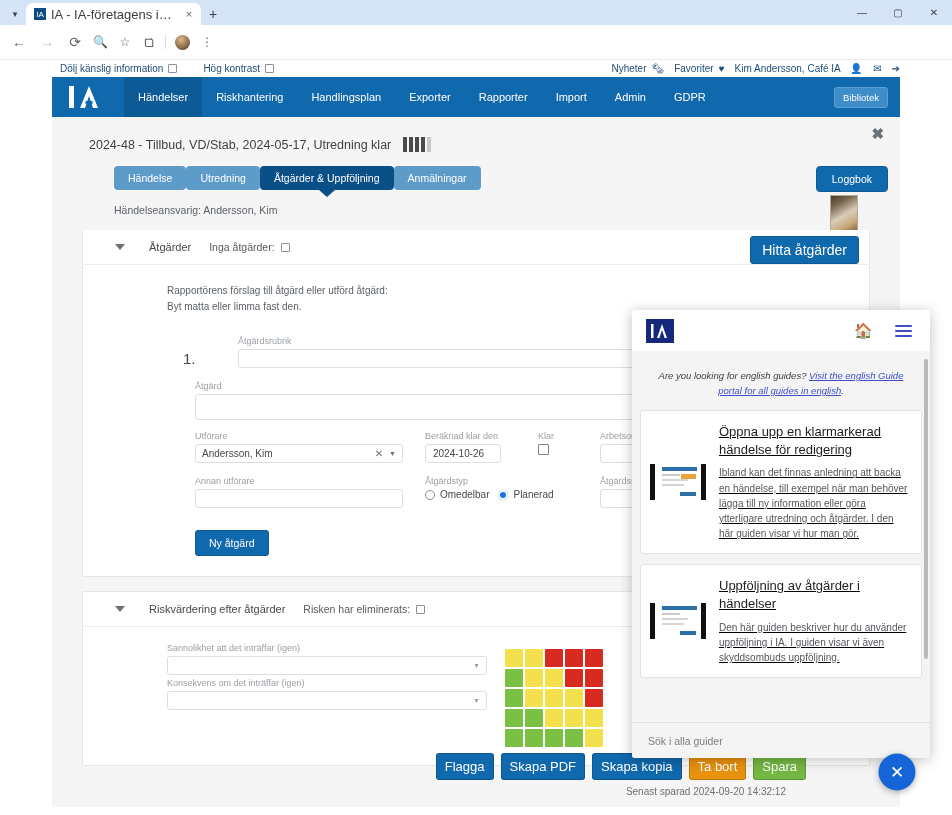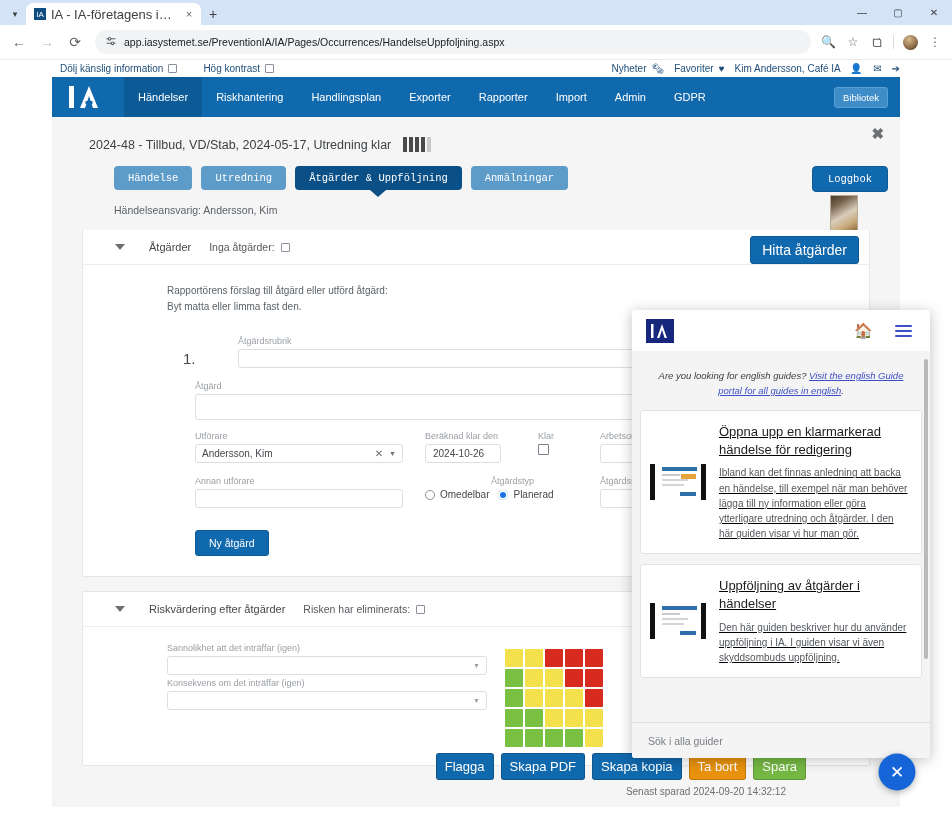--- a/index.html
+++ b/index.html
@@ -141,22 +141,22 @@
     padding: 20px 0 0 37px; font-size: 12.5px; color: #3d4246;
     display: flex; align-items: center; gap: 12px;
   }
   .redact-bars { display: flex; gap: 2px; align-items: center; }
   .redact-bars i {
     display: block; width: 4px; height: 15px; background: #4a4a4a;
   }
   .redact-bars i:nth-child(5) { background: #c9c9c9; }
 
   .tab-row {
-    display: flex; align-items: flex-end; gap: 9px;
-    padding: 14px 0 0 62px; position: relative; font-family: Liberation Mono, monospace;
+    display: flex; align-items: flex-end; 
+    padding: 14px 0 0 62px; position: relative;
   }
   .ttab {
     background: #5d9bc8; color: #fff; font-size: 10.5px;
     padding: 6px 14px; border-radius: 4px; position: relative;
   }
   .ttab.active { background: #0a4f85; }
   .ttab.active::after {
     content: ""; position: absolute; left: 50%; bottom: -7px;
     transform: translateX(-50%);
     border-left: 8px solid transparent; border-right: 8px solid transparent;
@@ -240,21 +240,21 @@
   .radio-row { display: flex; align-items: center; gap: 9px; margin-top: 3px; }
   .radio { display: flex; align-items: center; gap: 5px; font-size: 10px; color: #44484c; }
   .rdot {
     width: 10px; height: 10px; border-radius: 50%;
     border: 1px solid #8a9099; background: #fff;
   }
   .rdot.on {
     border: none; background: #1a73e8;
     box-shadow: inset 0 0 0 2px #fff;
   }
-  .atgtyp-lbl { position: relative; text-align: center; }
+  .atgtyp-lbl { position: relative; }
 
   .ny-btn-wrap { padding: 22px 0 20px 112px; }
   .ny-btn {
     display: inline-block; background: #1068ad; color: #fff; font-size: 10.5px;
     padding: 6px 13px; border-radius: 3px; border: 1px solid #0d5a96;
   }
 
   .panel2 {
     margin: 14px 30px 0 30px; background: #ffffff;
     border: 1px solid #e6e6e6; position: relative;
@@ -397,31 +397,20 @@
     <div class="win-btn">—</div>
     <div class="win-btn">▢</div>
     <div class="win-btn">✕</div>
   </div>
 </div>
 
 <div class="omnibar">
   <div class="nav-btn">←</div>
   <div class="nav-btn disabled">→</div>
   <div class="nav-btn">⟳</div>
-  <div class="urlbar">
-    <span>
-      <svg width="12" height="12" viewBox="0 0 16 16" fill="none" stroke="#5f6368" stroke-width="1.4">
-        <line x1="2" y1="5" x2="14" y2="5"></line>
-          <line x1="2" y1="11" x2="14" y2="11"></line>
-        <circle cx="6" cy="5" r="1.8" fill="#fff"></circle>
-          <circle cx="10" cy="11" r="1.8" fill="#fff"></circle>
-      </svg>
-    </span>
-    <span class="url-text">app.iasystemet.se/PreventionIA/IA/Pages/Occurrences/HandelseUppfoljning.aspx</span>
-  </div>
   <div class="omni-icon">🔍</div>
   <div class="omni-icon">☆</div>
   <div class="omni-icon">
     <svg width="13" height="13" viewBox="0 0 16 16" fill="none" stroke="#5f6368" stroke-width="1.3">
       <path d="M3 4h7a2 2 0 012 2v7H5a2 2 0 01-2-2V4z"></path>
         <path d="M10 4V2.5"></path>
     </svg>
   </div>
   <div class="omni-sep"></div>
   <div class="avatar-circle"></div>

